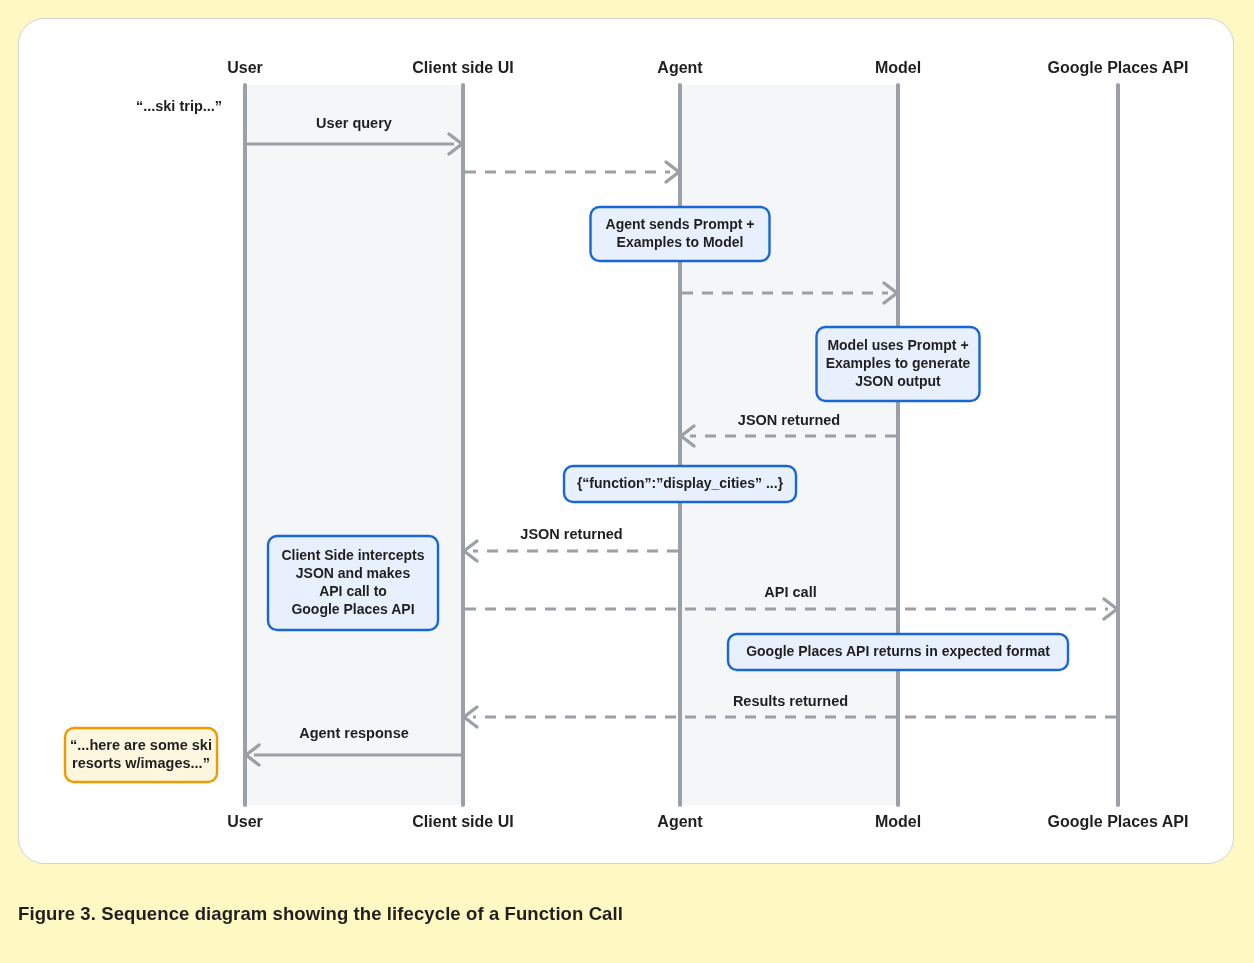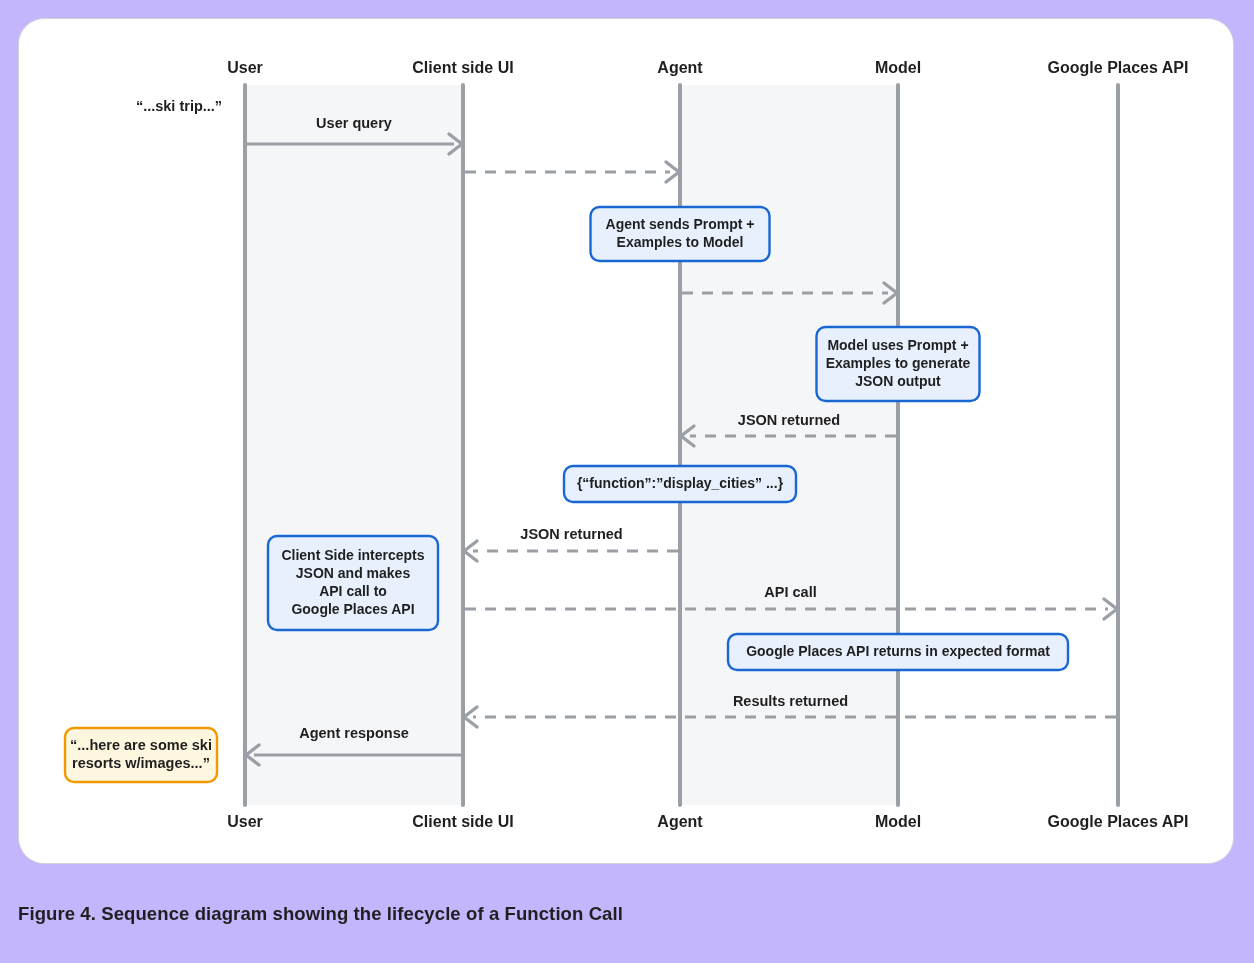--- a/index.html
+++ b/index.html
@@ -5,21 +5,21 @@
   html, body {
     margin: 0;
     padding: 0;
     background: #ffffff;
     font-family: "Liberation Sans", sans-serif;
   }
   #page {
     position: relative;
     width: 1254px;
     height: 963px;
-    background: #c4b5fd;
+    background: #fef9c3;
     overflow: hidden;
   }
   #figure-card {
     position: absolute;
     left: 18px;
     top: 18px;
     width: 1216px;
     height: 846px;
     border: 1px solid #cfd3da;
     border-radius: 26px;
@@ -203,15 +203,15 @@
           <text x="160" y="88" class="actor-quote-text">“...ski trip...”</text>
         </g>
         <g>
           <rect x="46" y="709" width="152" height="54" rx="9" ry="9" class="note-box-orange"></rect>
           <text x="122" y="727" class="actor-quote-text">“...here are some ski</text>
           <text x="122" y="745" class="actor-quote-text">resorts w/images...”</text>
         </g>
       </svg>
   </div>
 
-  <div id="caption">Figure 4. Sequence diagram showing the lifecycle of a Function Call</div>
+  <div id="caption">Figure 3. Sequence diagram showing the lifecycle of a Function Call</div>
 
 </div>
 
 </body></html>

